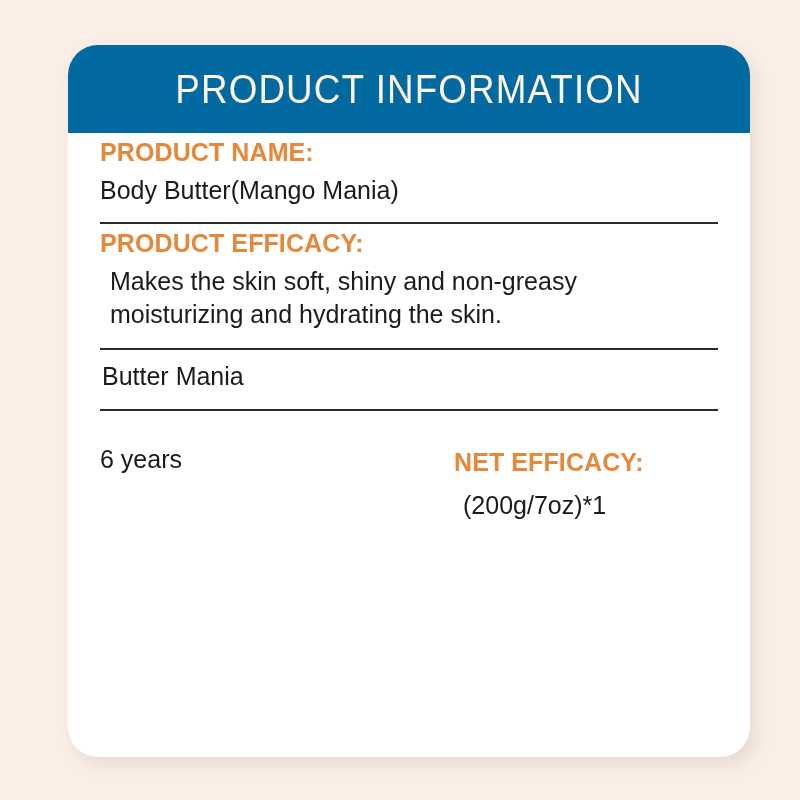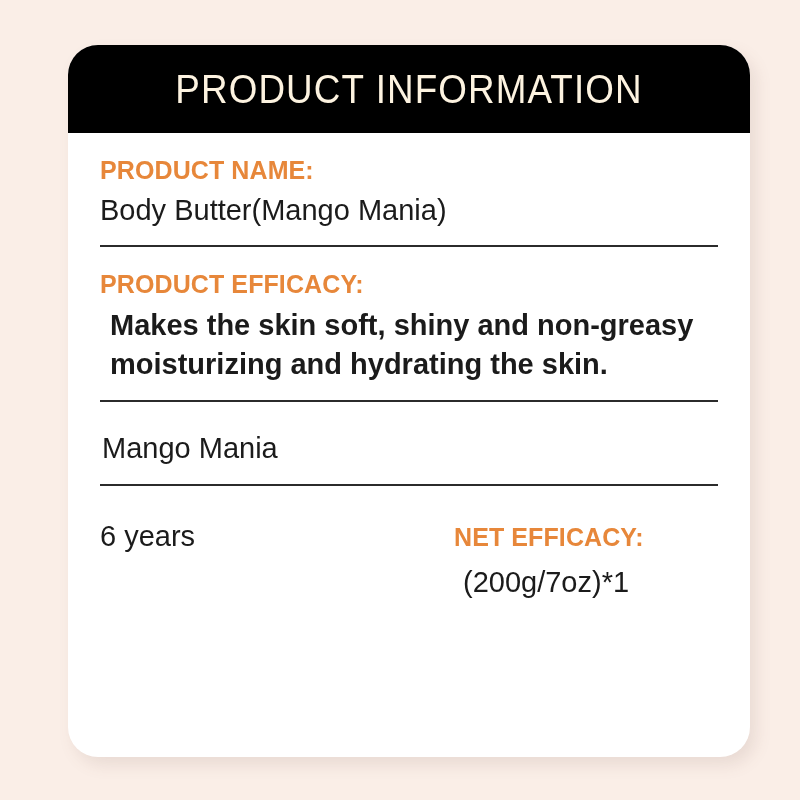--- a/index.html
+++ b/index.html
@@ -30,21 +30,21 @@
     border-radius: 30px;
     box-shadow: 6px 8px 16px rgba(120, 95, 85, 0.13);
     overflow: hidden;
     display: flex;
     flex-direction: column;
   }
   
   .card-header {
     height: 88px;
     flex: 0 0 88px;
-    background: #000000;
+    background: #0369a1;
     display: flex;
     align-items: center;
     justify-content: center;
   }
   .card-header-title {
     color: #fdf3e0;
     font-size: 40px;
     font-weight: 400;
     letter-spacing: 1.2px;
     line-height: 1;
@@ -53,50 +53,49 @@
     transform-origin: center;
     white-space: nowrap;
   }
   
   .card-body {
     flex: 1 1 auto;
     padding: 0 32px;
     box-sizing: border-box;
   }
   .section {
-    padding-top: 22px;
+    padding-top: 4px;
   }
   .divider {
     height: 0;
     border-top: 2px solid #2b2b2b;
     margin-top: 16px;
     width: 100%;
   }
   .sec-label {
     color: #e7873a;
     font-weight: bold;
     font-size: 25px;
     line-height: 1.22;
     letter-spacing: 0.1px;
     white-space: nowrap;
   }
   .sec-value {
     color: #1b1b1b;
     font-weight: 400;
-    font-size: 29px;
+    font-size: 25px;
     line-height: 1.3;
     margin-top: 6px;
   }
   
   .sec-name .sec-value { padding-left: 0px; }
   
   .sec-efficacy .sec-value {
     padding-left: 10px;
     line-height: 1.35;
-    font-weight: bold;
   }
   .sec-efficacy .sec-value .line { display: block; }
   
   .cols {
     display: flex;
     align-items: flex-start;
   }
   .col-left { width: 352px; flex: 0 0 352px; }
   .col-right { flex: 1 1 auto; }
   .sec-skin .col-right .sec-label { padding-left: 2px; }
@@ -131,21 +130,21 @@
         <div class="sec-value">
           <span class="line">Makes the skin soft, shiny and non-greasy</span>
           <span class="line">moisturizing and hydrating the skin.</span>
         </div>
         <div class="divider"></div>
       </div>
 
       <div class="section sec-skin">
         <div class="cols">
           <div class="col-right">
-            <div class="sec-value">Mango Mania</div>
+            <div class="sec-value">Butter Mania</div>
           </div>
         </div>
         <div class="divider"></div>
       </div>
 
       <div class="section sec-shelf">
         <div class="cols">
           <div class="col-left">
             <div class="sec-value">6 years</div>
           </div>

